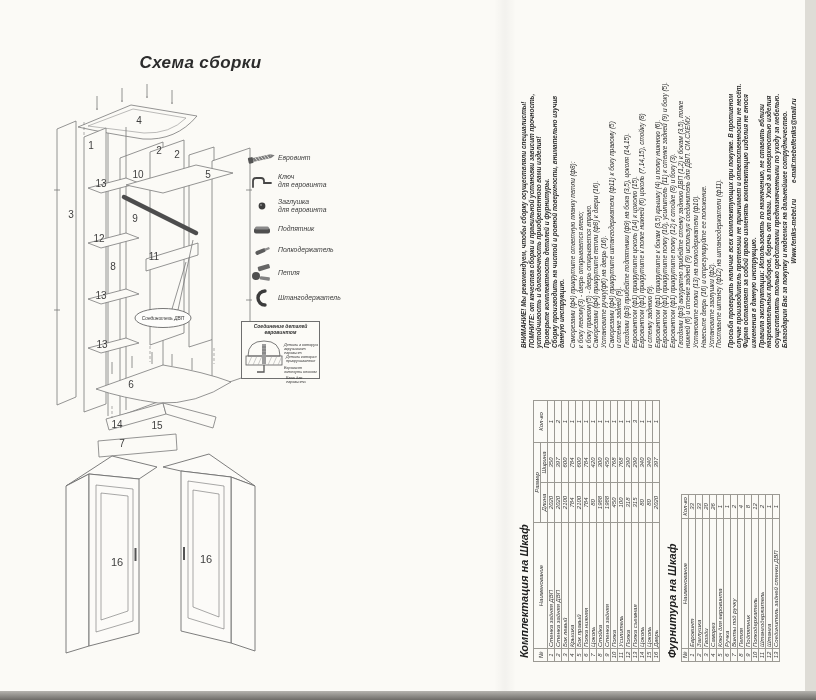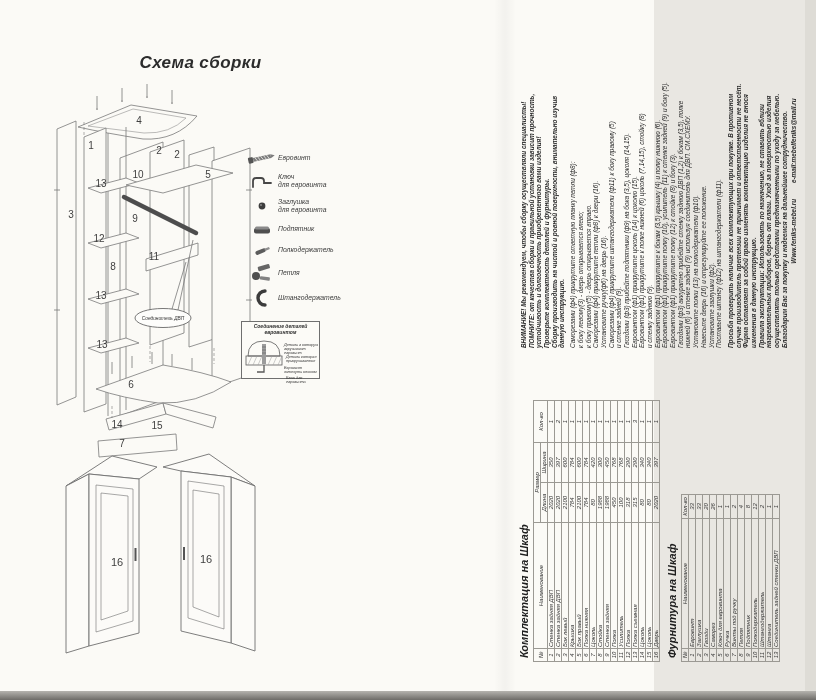--- a/index.html
+++ b/index.html
@@ -1,18 +1,18 @@
 <!DOCTYPE html>
 <html><head>
 <meta charset="utf-8">
 <style>
   *{margin:0;padding:0;box-sizing:border-box}
   html,body{width:816px;height:700px;overflow:hidden}
   body{background:#e9e7e2;font-family:"Liberation Sans",sans-serif;position:relative}
-  .paper{position:absolute;left:0;top:0;width:654px;height:691px;background:#fbfaf6}
+  .paper{position:absolute;left:0;top:0;width:805px;height:691px;background:#fbfaf6}
   .fold{position:absolute;left:494px;top:0;width:22px;height:691px;
         background:linear-gradient(90deg,rgba(0,0,0,0),rgba(0,0,0,.035),rgba(0,0,0,0));pointer-events:none}
   .scan-bottom{position:absolute;left:0;top:691px;width:816px;height:9px;
         background:linear-gradient(#b5b3ae,#6e6c68)}
   .scan-right{position:absolute;left:805px;top:0;width:11px;height:691px;background:#dedcd6}
 
   .doc-title{position:absolute;left:108px;top:53px;width:185px;text-align:center;
         font-size:17px;font-weight:bold;font-style:italic;color:#2c2c2c;letter-spacing:.4px}
 
   .diagram-svg{position:absolute;left:0;top:0}

